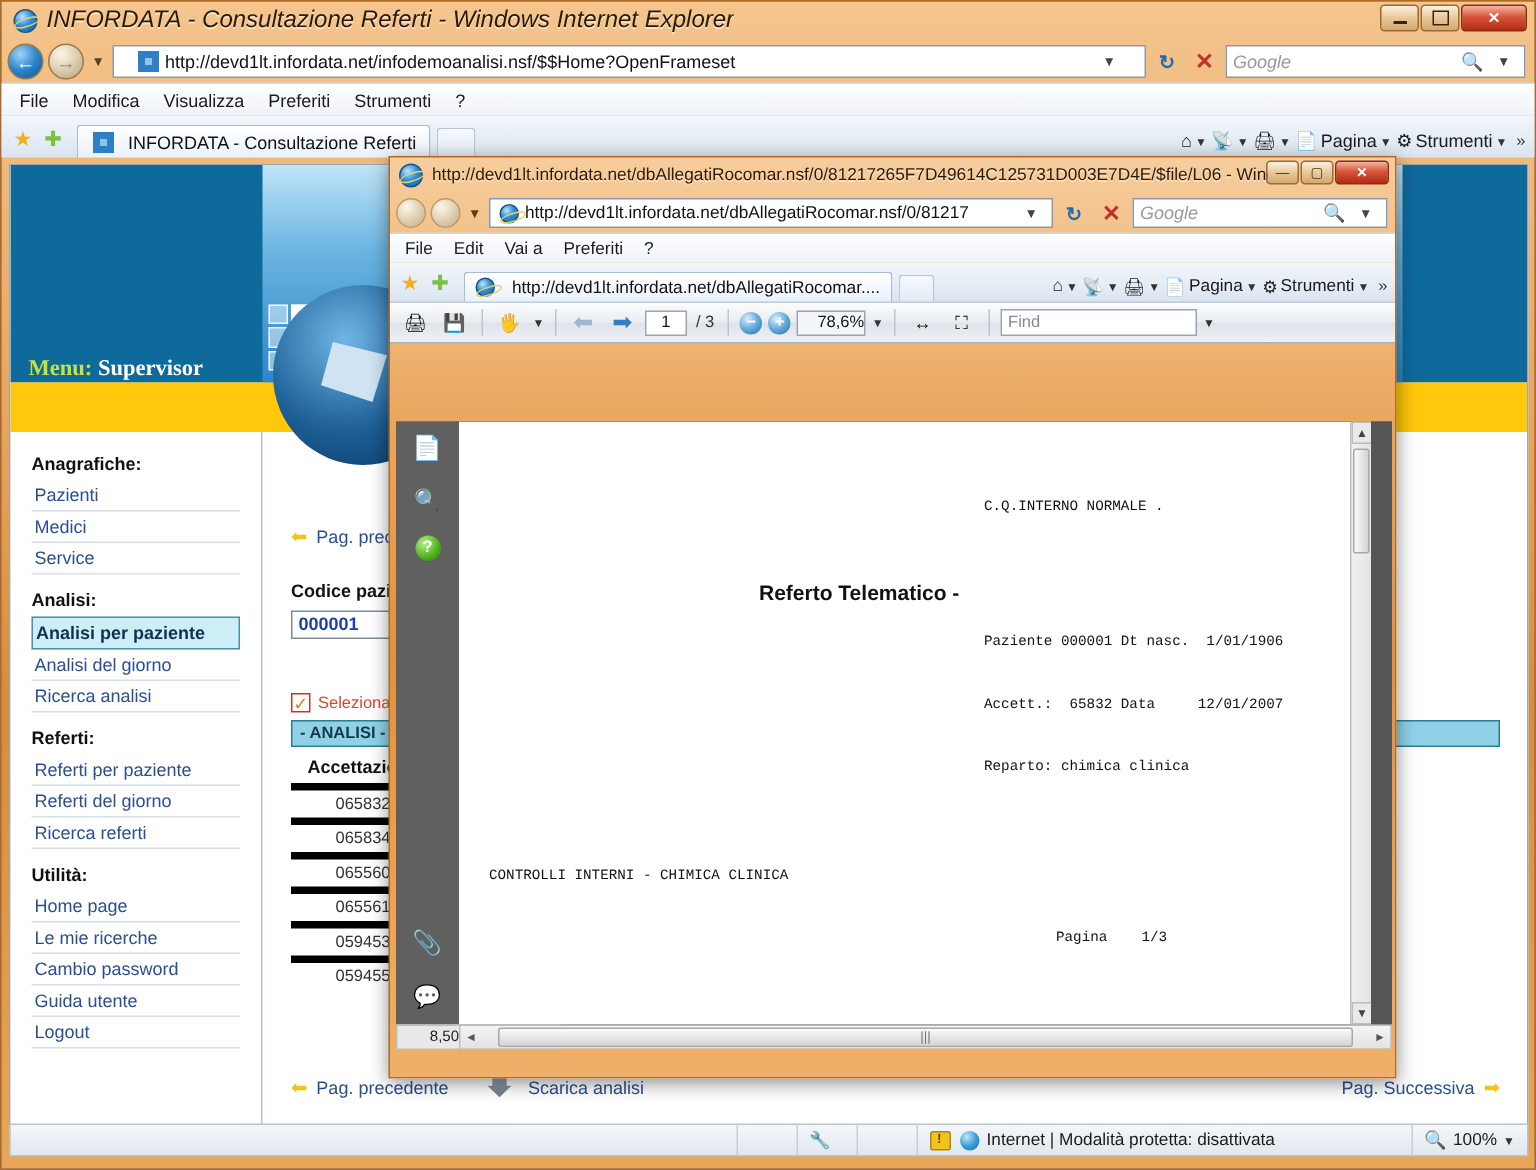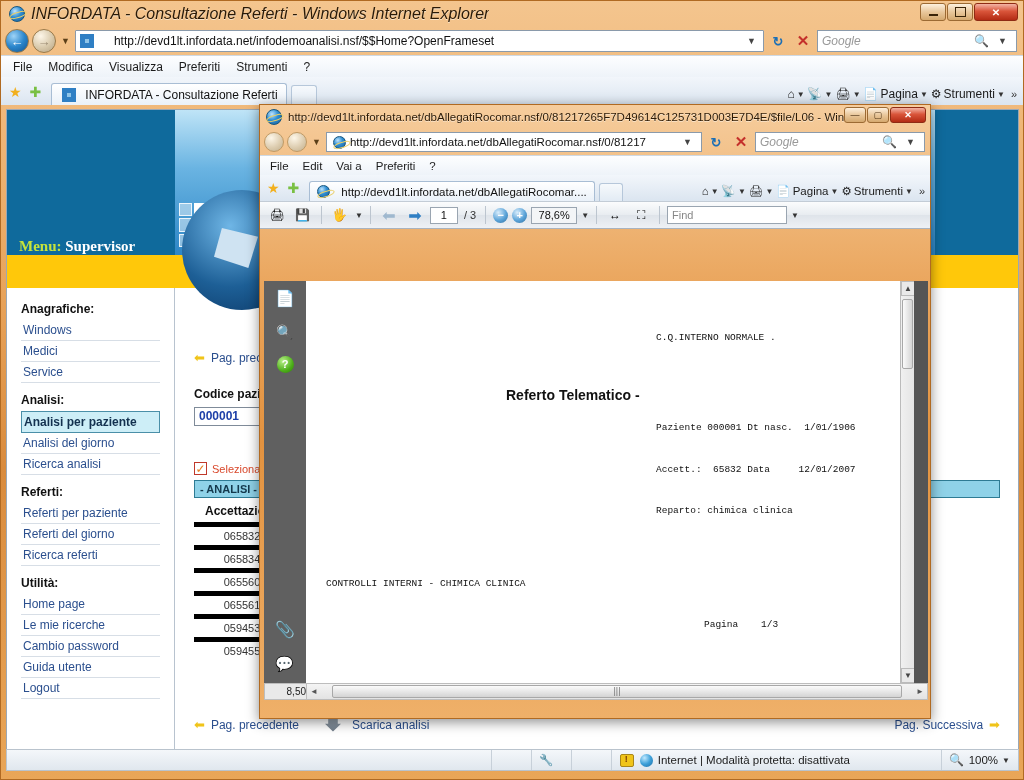--- a/index.html
+++ b/index.html
@@ -79,23 +79,22 @@
     background: radial-gradient(circle at 35% 28%, #9fd4f7 0%, #2a86cc 50%, #14538d 100%);
   }
   .nav-fwd {
     background: radial-gradient(circle at 35% 28%, #fdf6e8 0%, #d8c9ab 55%, #b5a384 100%);
     color: #9e8f77;
   }
   .nav-drop { font-size: 9px; color:#5b3f18; padding: 0 2px; }
   .url-box {
     flex: 1; height: 22px;
     background: #fff; border: 1px solid #8a9aab;
-    display: flex; align-items: center; padding: 0 2px;
+    display: flex; align-items: center; padding: 0 14px;
     border-radius: 1px;
-    gap: 16px;
   }
   .url-ico {
     width: 14px; height: 14px; margin: 0 4px 0 2px; flex:none;
     background:
       linear-gradient(90deg,#2f7fc4 33%, transparent 33% 66%, #2f7fc4 66%),
       linear-gradient(180deg,#2f7fc4 33%, transparent 33% 66%, #2f7fc4 66%);
     background-color: #8fc4e8;
   }
   .url-text {
     font-size: 12px; color:#111; white-space: nowrap; overflow: hidden; flex:1;
@@ -311,22 +310,22 @@
     background: linear-gradient(180deg,#fbfcfd 0%, #e9edf1 48%, #dfe4ea 52%, #eef1f5 100%);
     border-top:1px solid #c3ccd6; border-bottom:1px solid #a9b3bf;
     display:flex; align-items:center; gap:4px; padding: 0 6px;
   }
   .pt-btn { width:22px;height:22px; display:flex;align-items:center;justify-content:center; }
   .pt-sep { width:1px; height:18px; background:#bcc5cf; margin: 0 3px; }
   .pt-pagebox { width:28px;height:17px;border:1px solid #9aa5b1;background:#fff;
     text-align:center;font-size:11px;line-height:15px;color:#111;}
   .pt-oftotal { font-size:11px; color:#333; padding: 0 2px;}
   .pt-zoombox { width:46px;height:17px;border:1px solid #9aa5b1;background:#f3f5f7;
-    text-align:center;font-size:11px;line-height:15px;color:#111;}
-  .pt-find { width:120px;height:18px;border:1px solid #9aa5b1;background:#fff;
+    text-align:right;font-size:11px;line-height:15px;color:#111;}
+  .pt-find { width:131px;height:18px;border:1px solid #9aa5b1;background:#fff;
     font-size:11px;color:#888;padding:0 4px;line-height:16px;}
   .round-ico { width:15px;height:15px;border-radius:50%;
     background: radial-gradient(circle at 35% 30%, #d8ecfb 0%, #5aa3d8 55%, #2f6d9e 100%);
     color:#fff;font-size:11px;line-height:14px;text-align:center;font-weight:bold;}
 
   
   .pdf-body { position:absolute; left:4px; top: 176px; width: 664px; height: 402px;
     background:#606060; display:flex; }
   .pdf-side { width: 42px; background:#606060; display:flex; flex-direction:column;
     align-items:center; padding-top: 8px; gap: 16px; }
@@ -454,21 +453,21 @@
     </div>
     <div class="banner-word">Inf</div>
     <div class="menu-supervisor">
       <span class="m1">Menu:</span>
       <span class="m2">Supervisor</span>
     </div>
     <div class="banner-yellow"></div>
 
     <div class="nav-col">
       <div class="nav-h">Anagrafiche:</div>
-      <a class="nav-a">Windows</a>
+      <a class="nav-a">Pazienti</a>
       <a class="nav-a">Medici</a>
       <a class="nav-a">Service</a>
 
       <div class="nav-h">Analisi:</div>
       <a class="nav-a sel">Analisi per paziente</a>
       <a class="nav-a">Analisi del giorno</a>
       <a class="nav-a">Ricerca analisi</a>
 
       <div class="nav-h">Referti:</div>
       <a class="nav-a">Referti per paziente</a>

